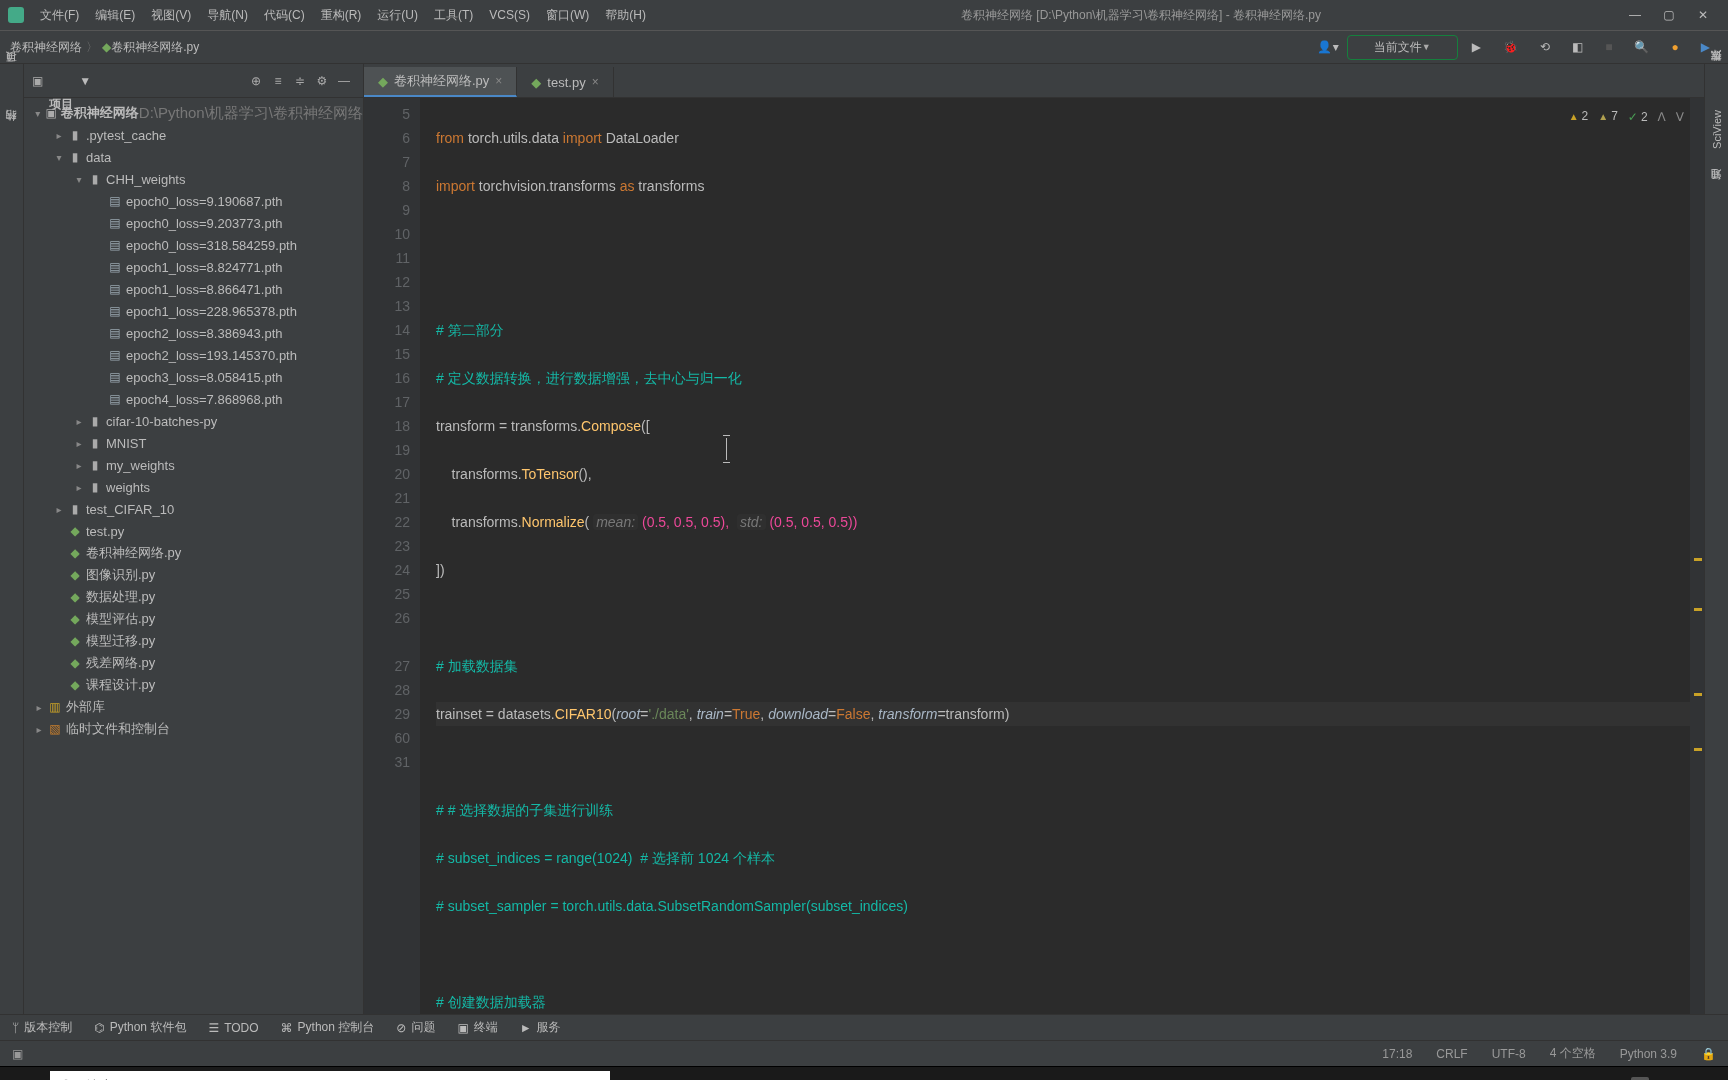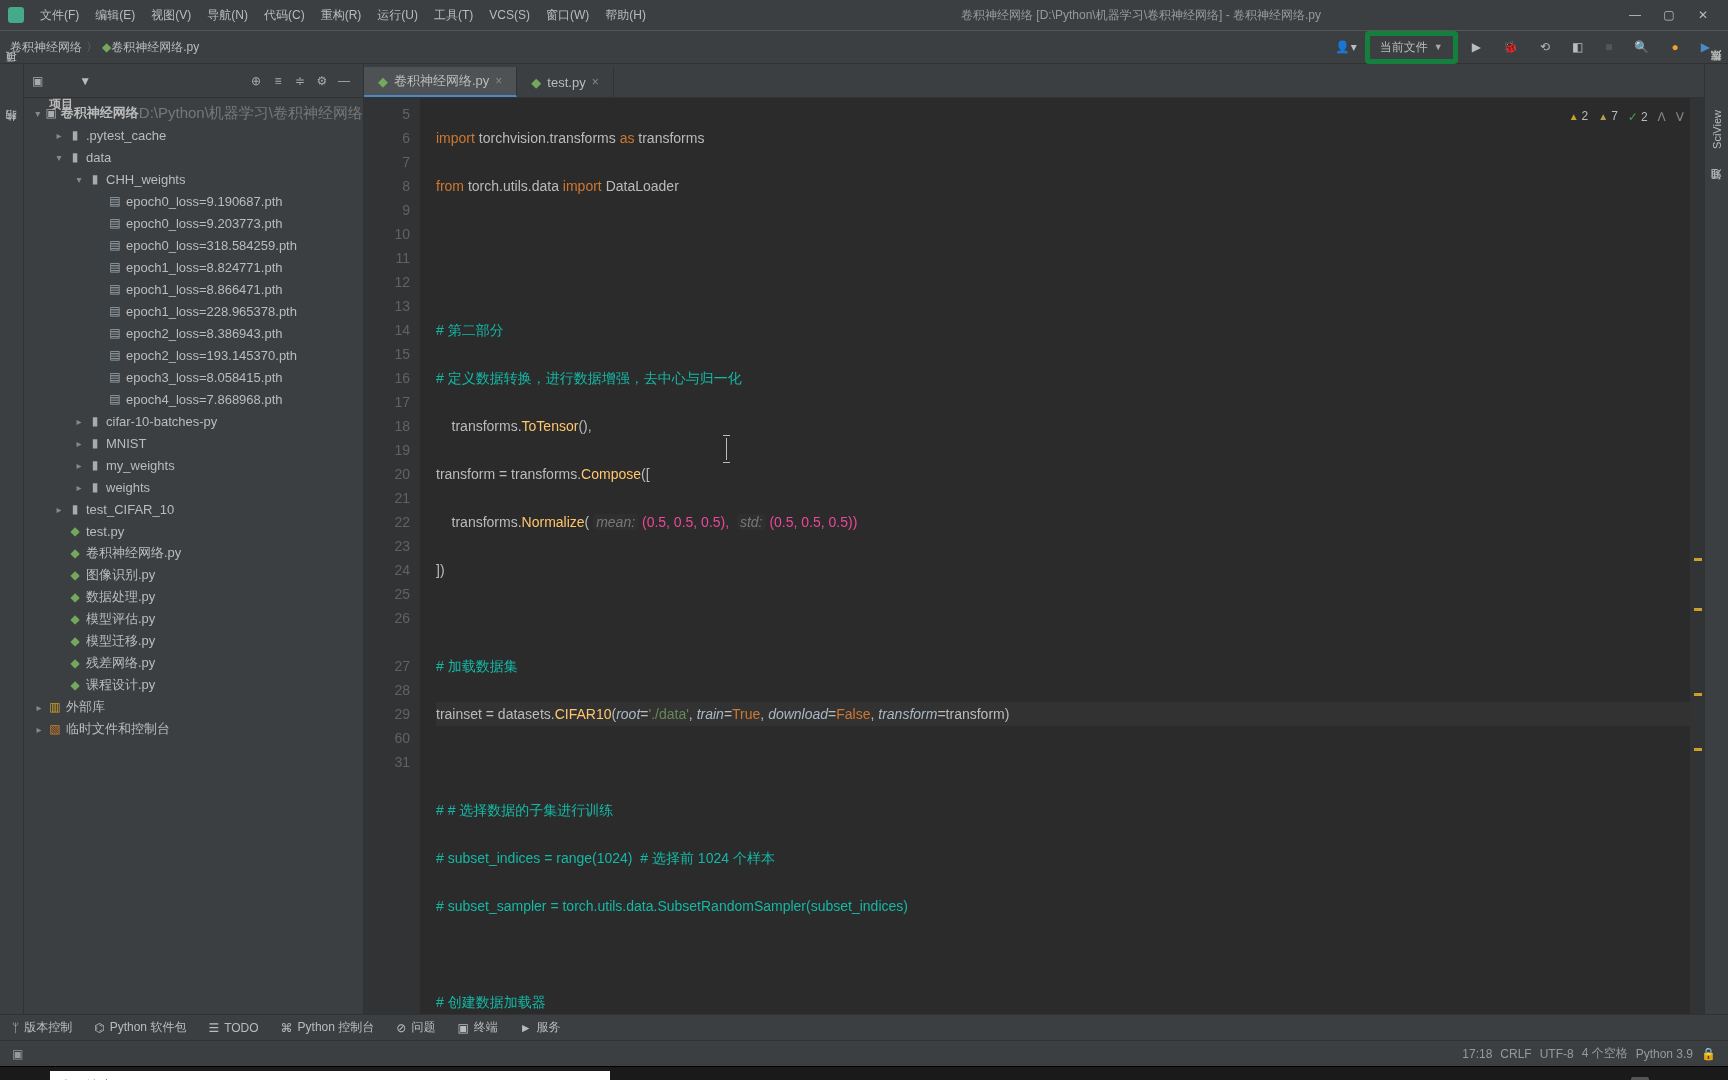--- a/index.html
+++ b/index.html
@@ -12,21 +12,21 @@
 .titlebar .title-text { flex: 1; text-align: center; color: #999; }
 .titlebar .win-controls { display: flex; gap: 20px; padding-right: 10px; }
 .titlebar .win-btn { width: 14px; text-align: center; cursor: pointer; }
 
 
 .navbar { height: 34px; background: #3c3f41; border-top: 1px solid #555; border-bottom: 1px solid #323232; display: flex; align-items: center; padding: 0 10px; }
 .navbar .crumb { color: #bbb; font-size: 12px; }
 .navbar .crumb-sep { color: #777; margin: 0 4px; }
 .navbar .spacer { flex: 1; }
 .navbar .tool-btn { padding: 4px 8px; margin-left: 6px; cursor: pointer; color: #bbb; }
-.navbar .run-config { border: 5px solid #15803d; border-radius: 4px; padding: 3px 10px; display: flex; align-items: center; gap: 6px; }
+.navbar .run-config { border: 1px solid #15803d; border-radius: 4px; padding: 3px 26px; display: flex; align-items: center; }
 .navbar .dropdown-arrow { font-size: 9px; color: #aaa; }
 .play-icon { color: #499c54; }
 .bug-icon { color: #499c54; }
 
 
 .main { display: flex; height: calc(1080px - 30px - 34px - 26px - 40px); }
 
 
 .left-strip { width: 24px; background: #3c3f41; border-right: 1px solid #323232; display: flex; flex-direction: column; align-items: center; padding-top: 6px; gap: 60px; }
 .strip-label { writing-mode: vertical-rl; transform: rotate(180deg); font-size: 11px; color: #bbb; cursor: pointer; }
@@ -88,21 +88,21 @@
 .stripe-mark { position: absolute; right: 2px; width: 8px; height: 3px; }
 .stripe-warn { background: #c9a227; }
 
 
 .bottom-tools { height: 26px; background: #3c3f41; border-top: 1px solid #323232; display: flex; align-items: center; padding: 0 12px; gap: 22px; font-size: 12px; color: #bbb; }
 .bottom-tools .bt-item { display: flex; align-items: center; gap: 5px; cursor: pointer; }
 
 
 .statusbar { height: 26px; background: #3c3f41; border-top: 1px solid #323232; display: flex; align-items: center; padding: 0 12px; color: #999; font-size: 12px; }
 .statusbar .spacer { flex: 1; }
-.statusbar .sb-item { margin-left: 8px; }
+.statusbar .sb-item { margin-left: 24px; }
 
 
 .taskbar { height: 40px; background: #1a1a1a; display: flex; align-items: center; padding: 0 6px; gap: 4px; border-top: 1px solid #000; }
 .start-btn { width: 40px; height: 32px; display: flex; align-items: center; justify-content: center; color: #fff; font-size: 16px; }
 .search-box { flex: 0 0 560px; height: 32px; background: #fff; display: flex; align-items: center; padding: 0 10px; color: #555; font-size: 14px; gap: 8px; }
 .task-icon { width: 38px; height: 32px; display: flex; align-items: center; justify-content: center; font-size: 16px; color: #ddd; }
 .task-icon.active { border-bottom: 2px solid #76b9ed; }
 .tray { margin-left: auto; display: flex; align-items: center; gap: 10px; color: #ddd; font-size: 12px; padding-right: 8px; }
 
 
@@ -372,28 +372,28 @@
           <div>26</div>
           <div></div>
           <div>27</div>
           <div>28</div>
           <div>29</div>
           <div>60</div>
           <div>31</div>
       </div>
 
       <div class="code">
+<div class="line"><span class="kw">from</span> <span>torch.utils.data</span> <span class="kw">import</span> <span>DataLoader</span></div>
 <div class="line"><span class="kw">import</span> <span>torchvision.transforms</span> <span class="kw">as</span> <span>transforms</span></div>
-<div class="line"><span class="kw">from</span> <span>torch.utils.data</span> <span class="kw">import</span> <span>DataLoader</span></div>
 <div class="line"></div>
 <div class="line"></div>
 <div class="line"><span class="cmt"># 第二部分</span></div>
 <div class="line"><span class="cmt"># 定义数据转换，进行数据增强，去中心与归一化</span></div>
+<div class="line"><span>transform = transforms.</span><span class="fn">Compose</span><span>([</span></div>
 <div class="line"><span>    transforms.</span><span class="fn">ToTensor</span><span>(),</span></div>
-<div class="line"><span>transform = transforms.</span><span class="fn">Compose</span><span>([</span></div>
 <div class="line"><span>    transforms.</span><span class="fn">Normalize</span><span>(</span> <span class="hint">mean:</span><span class="num"> (0.5, 0.5, 0.5),</span>  <span class="hint">std:</span><span class="num"> (0.5, 0.5, 0.5))</span></div>
 <div class="line"><span>])</span></div>
 <div class="line"></div>
 <div class="line"><span class="cmt"># 加载数据集</span></div>
 <div class="line hl-line"><span>trainset = datasets.</span><span class="fn">CIFAR10</span><span>(</span><span class="param">root</span>=<span class="str">'./data'</span>, <span class="param">train</span>=<span class="kw">True</span>, <span class="param">download</span>=<span class="kw">False</span>, <span class="param">transform</span>=<span>transform)</span></div>
 <div class="line"></div>
 <div class="line"><span class="cmt"># # 选择数据的子集进行训练</span></div>
 <div class="line"><span class="cmt"># subset_indices = range(1024)  # 选择前 1024 个样本</span></div>
 <div class="line"><span class="cmt"># subset_sampler = torch.utils.data.SubsetRandomSampler(subset_indices)</span></div>
 <div class="line"></div>

